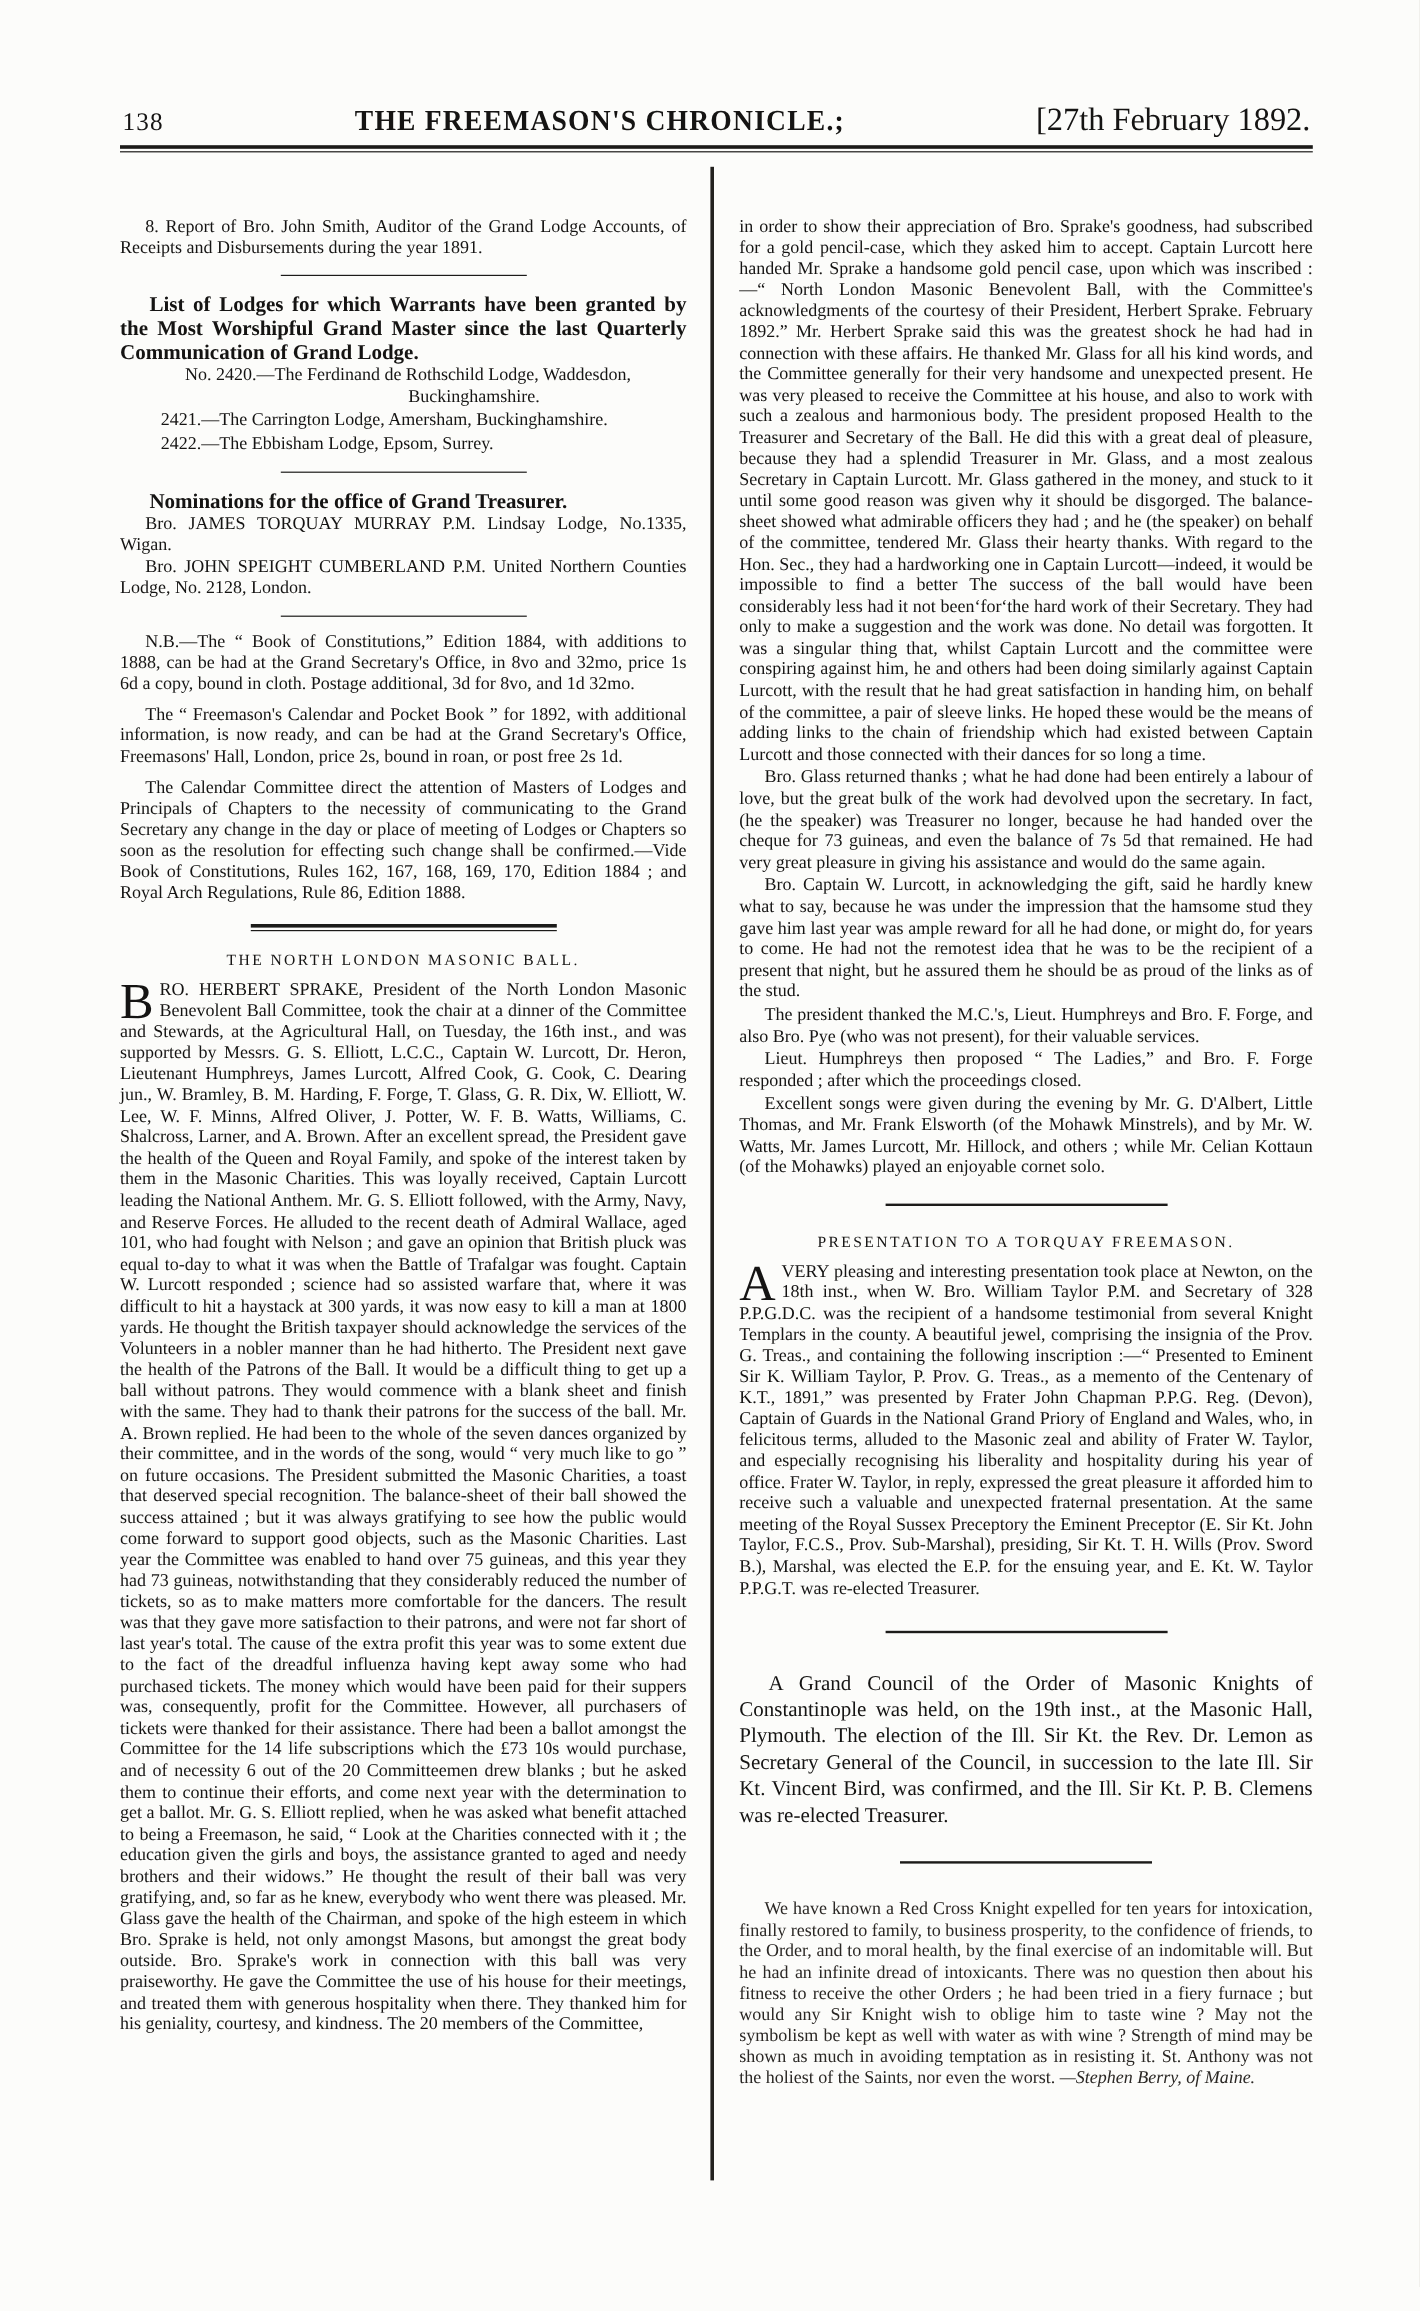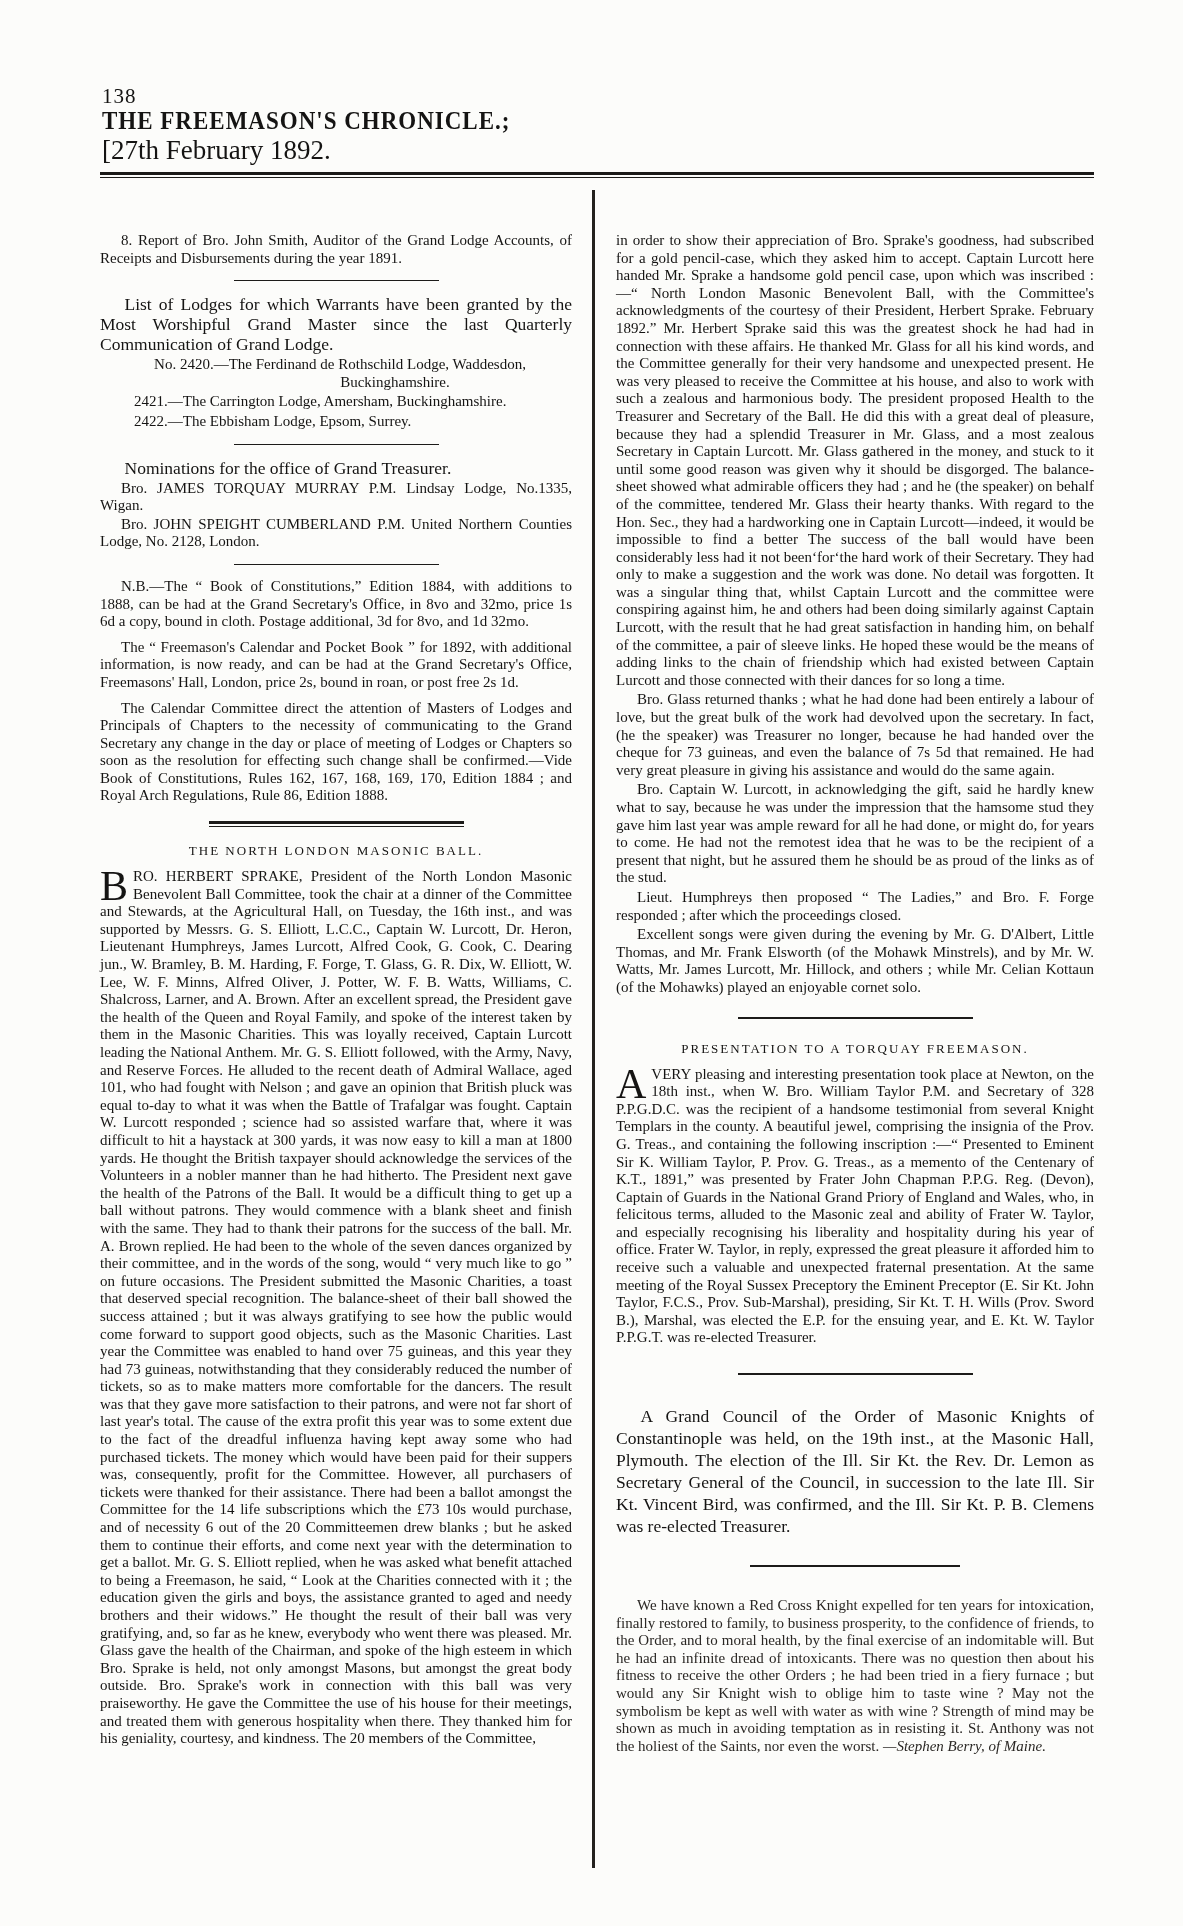--- a/index.html
+++ b/index.html
@@ -11,21 +11,20 @@
     color:#151413;
     font-family:"Liberation Serif", "DejaVu Serif", serif;
     overflow:hidden;
   }
   .inner { position:absolute; left:100px; top:84px; width:994px; }
 
   
   .running-head {
     display:flex; align-items:baseline; justify-content:space-between;
     padding:0 2px 6px 2px;
-    flex-direction:column;
   }
   .page-number { font-size:21px; letter-spacing:1px; }
   .masthead {
     font-size:23px; font-weight:bold; letter-spacing:1px;
     transform:scaleY(1.05);
   }
   .issue-date { font-size:27px; }
   .head-rule { border-top:3px solid #1b1a18; border-bottom:1px solid #1b1a18; height:2px; margin-bottom:10px; }
 
   
@@ -33,21 +32,21 @@
   .col { width:472px;margin-top:44px; }
   .col.right { width:478px; margin-left:44px; }
   .col-rule {
     position:absolute; left:492px; top:2px; width:3px; height:1678px;
     background:#23211e;
   }
 
   
   p { margin:0 0 2px 0; text-align:justify; font-size:15px; line-height:17.6px; }
   p.indent { text-indent:1.4em; }
-  .big { font-size:17.5px; line-height:20px; }
+  .big { font-size:17.5px; line-height:20px;font-weight:bold; }
   .list-block { margin:2px 0 4px 0; }
   .lodge-first { padding-left:118px; text-indent:-110px; text-align:center; }
   .lodge-sub   { padding-left:34px; text-align:left; }
   .nominee { text-indent:1.4em; margin-bottom:1px; }
 
   .section-divider {
     width:205px; margin:13px auto 13px auto;
     border:0; border-top:2px solid #1c1b19; height:0;
   }
   .section-divider.thin { border-top-width:1.5px; }
@@ -117,20 +116,21 @@
         <p>
           <span class="dropcap">B</span><span>RO. HERBERT SPRAKE, President of the North London Masonic Benevolent Ball Committee, took the chair at a dinner of the Committee and Stewards, at the Agricultural Hall, on Tuesday, the 16th inst., and was supported by Messrs. G. S. Elliott, L.C.C., Captain W. Lurcott, Dr. Heron, Lieutenant Humphreys, James Lurcott, Alfred Cook, G. Cook, C. Dearing jun., W. Bramley, B. M. Harding, F. Forge, T. Glass, G. R. Dix, W. Elliott, W. Lee, W. F. Minns, Alfred Oliver, J. Potter, W. F. B. Watts, Williams, C. Shalcross, Larner, and A. Brown.  After an excellent spread, the President gave the health of the Queen and Royal Family, and spoke of the interest taken by them in the Masonic Charities. This was loyally received, Captain Lurcott leading the National Anthem.  Mr. G. S. Elliott followed, with the Army, Navy, and Reserve Forces.  He alluded to the recent death of Admiral Wallace, aged 101, who had fought with Nelson ; and gave an opinion that British pluck was equal to-day to what it was when the Battle of Trafalgar was fought.  Captain W. Lurcott responded ; science had so assisted warfare that, where it was difficult to hit a haystack at 300 yards, it was now easy to kill a man at 1800 yards.  He thought the British taxpayer should acknowledge the services of the Volunteers in a nobler manner than he had hitherto.  The President next gave the health of the Patrons of the Ball.  It would be a difficult thing to get up a ball without patrons.  They would commence with a blank sheet and finish with the same.  They had to thank their patrons for the success of the ball.  Mr. A. Brown replied.  He had been to the whole of the seven dances organized by their committee, and in the words of the song, would “ very much like to go ” on future occasions.  The President submitted the Masonic Charities, a toast that deserved special recognition.  The balance-sheet of their ball showed the success attained ; but it was always gratifying to see how the public would come forward to support good objects, such as the Masonic Charities.  Last year the Committee was enabled to hand over 75 guineas, and this year they had 73 guineas, notwithstanding that they considerably reduced the number of tickets, so as to make matters more comfortable for the dancers.  The result was that they gave more satisfaction to their patrons, and were not far short of last year's total.  The cause of the extra profit this year was to some extent due to the fact of the dreadful influenza having kept away some who had purchased tickets.  The money which would have been paid for their suppers was, consequently, profit for the Committee.  However, all purchasers of tickets were thanked for their assistance.  There had been a ballot amongst the Committee for the 14 life subscriptions which the £73 10s would purchase, and of necessity 6 out of the 20 Committeemen drew blanks ; but he asked them to continue their efforts, and come next year with the determination to get a ballot. Mr. G. S. Elliott replied, when he was asked what benefit attached to being a Freemason, he said, “ Look at the Charities connected with it ; the education given the girls and boys, the assistance granted to aged and needy brothers and their widows.” He thought the result of their ball was very gratifying, and, so far as he knew, everybody who went there was pleased. Mr. Glass gave the health of the Chairman, and spoke of the high esteem in which Bro. Sprake is held, not only amongst Masons, but amongst the great body outside.  Bro. Sprake's work in connection with this ball was very praiseworthy.  He gave the Committee the use of his house for their meetings, and treated them with generous hospitality when there.  They thanked him for his geniality, courtesy, and kindness.  The 20 members of the Committee,</span>
         </p>
       </div>
 
       <div class="col right">
 
         <p>in order  to show their  appreciation  of Bro. Sprake's goodness, had subscribed for a gold pencil-case, which they asked him to accept. Captain Lurcott here handed Mr. Sprake a handsome gold pencil case, upon which was inscribed :—“ North London Masonic Benevolent Ball, with the Committee's acknowledgments of the courtesy of their President, Herbert Sprake.  February 1892.”  Mr. Herbert Sprake said this was the greatest shock he had had in connection with these affairs.  He thanked Mr. Glass for all his kind words, and the Committee generally for their very handsome and unexpected present.  He was very pleased to receive the Committee at his house, and also to work with such a zealous and harmonious body. The president proposed Health to the Treasurer and Secretary of the Ball.  He did this with a great deal of pleasure, because they had a splendid Treasurer in Mr. Glass, and a most zealous Secretary in Captain Lurcott.  Mr. Glass gathered in the money, and stuck to it until some good reason was given why it should be disgorged.  The balance-sheet showed what admirable officers they had ; and he (the speaker) on behalf of the committee, tendered Mr. Glass their hearty thanks.  With regard to the Hon. Sec., they had a hardworking one in Captain Lurcott—indeed, it would be impossible to find a better The success of the ball would have been considerably less had it not been‘for‘the hard work of their Secretary.  They had only to make a suggestion and the work was done.  No detail was forgotten.  It was a singular thing  that, whilst Captain Lurcott and the committee were conspiring against him, he and others had been doing similarly against Captain Lurcott, with the result that he had great satisfaction in handing him, on behalf of the committee, a pair of sleeve links.  He hoped these would be the means of adding links to the chain of friendship which had existed between Captain Lurcott and those connected with their dances for so long a time.</p>
         <p class="indent">Bro. Glass returned thanks ; what he had done had been entirely a labour of love, but the great bulk of the work had devolved upon the secretary.  In fact, (he the speaker) was Treasurer no longer, because he had handed over the cheque for 73 guineas, and even the balance of 7s 5d that remained.  He had very great pleasure in giving his assistance and would do the same again.</p>
         <p class="indent">Bro. Captain W. Lurcott, in acknowledging the gift, said he hardly knew what to say, because he was under the impression that the hamsome stud they gave him last year was ample reward for all he had done, or might do, for years to come.  He had not the remotest idea that he was to be the recipient of a present that night, but he assured them he should be as proud of the links as of the stud.</p>
+        <p class="indent">The president thanked the M.C.'s, Lieut. Humphreys and Bro. F. Forge, and also Bro. Pye (who was not present), for their valuable services.</p>
         <p class="indent">Lieut. Humphreys then proposed “ The Ladies,” and Bro. F. Forge responded ; after which the proceedings closed.</p>
         <p class="indent">Excellent songs were given during the evening by Mr. G. D'Albert, Little Thomas, and Mr. Frank Elsworth (of the Mohawk Minstrels), and by Mr. W. Watts, Mr. James Lurcott, Mr. Hillock, and others ; while Mr. Celian Kottaun (of the Mohawks) played an enjoyable cornet solo.</p>
 
         <hr class="section-divider" style="margin:20px auto 22px auto; width:235px;">
 
         <h2 class="article-heading">PRESENTATION TO A TORQUAY FREEMASON.</h2>
 
         <p>
           <span class="dropcap">A</span><span>VERY  pleasing and interesting  presentation  took  place at Newton, on the 18th inst., when W. Bro. William Taylor P.M. and Secretary of 328 P.P.G.D.C. was the recipient of a handsome testimonial from several Knight Templars in the county.  A beautiful jewel, comprising the insignia of the Prov. G. Treas., and containing the following inscription :—“ Presented to Eminent Sir K. William Taylor, P. Prov. G. Treas., as a memento of the Centenary of K.T., 1891,” was presented by Frater John Chapman P.P.G. Reg. (Devon), Captain of Guards in the National Grand Priory of England and Wales, who, in felicitous terms, alluded to the Masonic zeal and ability of Frater W. Taylor, and especially recognising his liberality and hospitality during his year of office.  Frater W. Taylor, in reply, expressed the great pleasure it afforded him to receive such a valuable and unexpected fraternal presentation.  At the same meeting of the Royal Sussex Preceptory the Eminent Preceptor (E. Sir Kt. John Taylor, F.C.S., Prov. Sub-Marshal), presiding, Sir Kt. T. H. Wills (Prov. Sword B.), Marshal, was elected the E.P. for the ensuing year, and E. Kt. W. Taylor P.P.G.T. was re-elected Treasurer.</span>
         </p>

